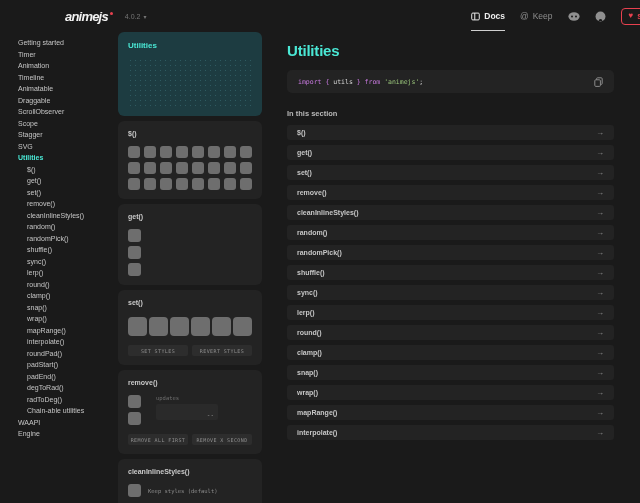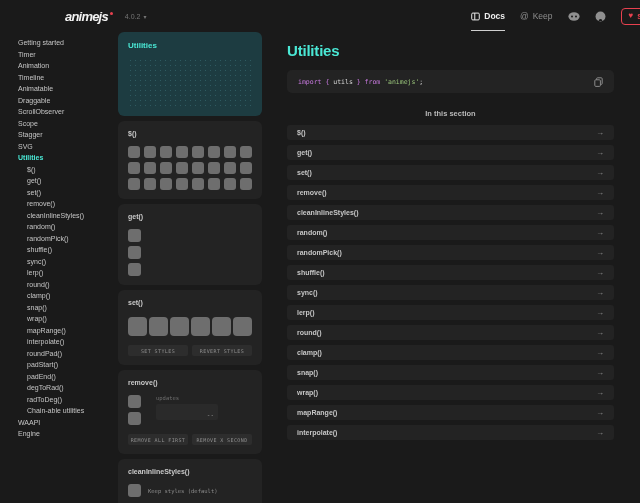--- a/index.html
+++ b/index.html
@@ -62,21 +62,21 @@
   .content { position:absolute; left:262px; top:32px; right:0; bottom:0; padding:10px 26px 0 25px; }
   .page-title { color:#4ae8d5; font-size:15px; font-weight:800; letter-spacing:-0.2px; }
   .intro { margin-top:8px; width:305px; font-size:8.5px; font-weight:700; color:#ececec; line-height:1.55; }
   .intro a { color:#ececec; text-decoration:underline; cursor:pointer; }
   .note { margin-top:13px; font-size:7.5px; font-weight:600; color:#c4c4c4; }
   .code-chip { background:#2c2c2c; border-radius:3px; padding:1px 4px; font-family:"DejaVu Sans Mono", monospace; font-weight:400; font-size:6.5px; color:#b5b5b5; }
   .code-block { margin-top:11px; height:23px; background:#232323; border-radius:5px; display:flex; align-items:center; padding:0 11px;justify-content:space-between; }
   .code-line { font-family:"DejaVu Sans Mono", monospace; font-size:6.5px; color:#d6d6d6; white-space:pre; }
   .tok-kw { color:#c678dd; } .tok-br { color:#c678dd; } .tok-str { color:#98c379; }
   .copy-btn { margin-left:auto; display:flex; cursor:pointer; }
-  .section-label { margin-top:16px; font-size:7.5px; font-weight:600; color:#b9b9b9;text-align:center; }
+  .section-label { margin-top:16px; font-size:7.5px; font-weight:600; color:#b9b9b9; }
   .section-list { margin-top:7px; display:flex; flex-direction:column; gap:5px; }
   .section-row { flex:none; height:15px; background:#232323; border-radius:3px; display:flex; align-items:center; padding:0 10px; font-size:7px; font-weight:600; color:#c6c6c6; cursor:pointer; }
   .section-row .arrow { margin-left:auto; color:#8f8f8f; font-size:8px; font-weight:400; }
 </style>
 </head>
 <body>
 
 <div class="app">
 
   <header class="topbar">

